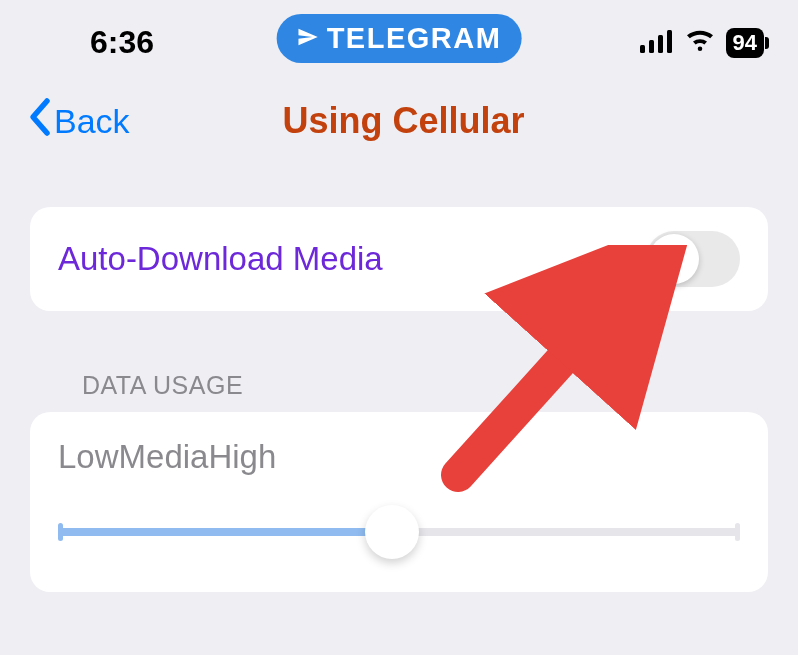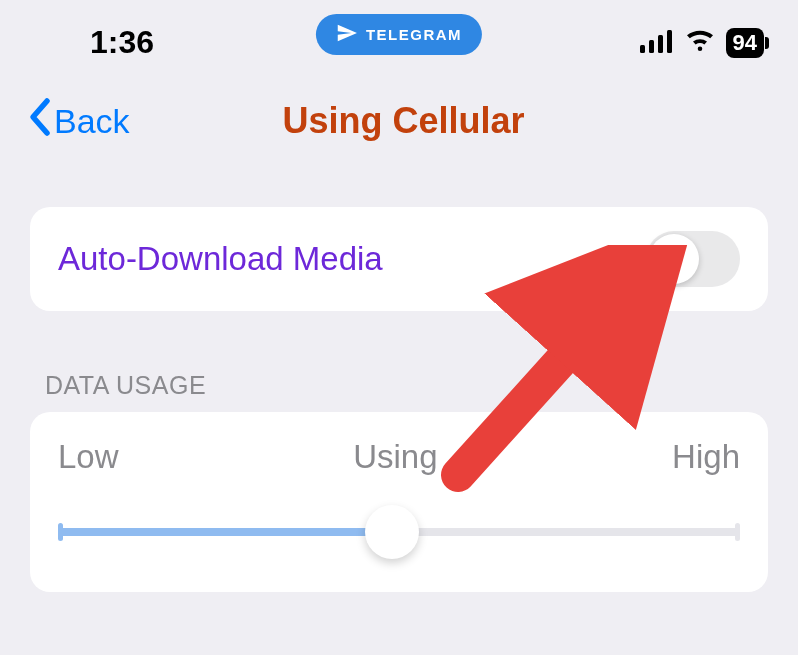--- a/index.html
+++ b/index.html
@@ -30,21 +30,21 @@
       color: #000;
     }
     .app-pill {
       background: #2f87e3;
       color: #fff;
       padding: 8px 20px;
       border-radius: 26px;
       display: flex;
       align-items: center;
       gap: 8px;
-      font-size: 15px;
+      font-size: 29px;
       font-weight: 700;
       letter-spacing: 1.5px;
       position: absolute;
       left: 50%;
       transform: translateX(-50%);
       top: 14px;
     }
     .app-pill svg { width: 22px; height: 22px; fill: #fff; }
     .status-right {
       display: flex;
@@ -132,32 +132,32 @@
       height: 50px;
       background: #fff;
       border-radius: 50%;
       box-shadow: 0 2px 6px rgba(0,0,0,.2);
     }
     
     .section-header {
       color: #8a8a8e;
       font-size: 25px;
       letter-spacing: 0.5px;
-      margin: 60px 45px 12px;
+      margin: 60px 82px 12px;
     }
     
     .slider-card {
       background: #fff;
       border-radius: 20px;
       margin: 0 30px;
       padding: 26px 28px 40px;
     }
     .slider-labels {
       display: flex;
-      justify-content: space-between;
+      justify-content: flex-start;
       font-size: 33px;
       color: #8a8a8e;
       margin-bottom: 36px;
     }
     .slider-track-wrap {
       position: relative;
       height: 40px;
       display: flex;
       align-items: center;
     }
@@ -203,21 +203,21 @@
       position: absolute;
       pointer-events: none;
       left: 418px;
       top: 245px;
     }
   </style>
 </head>
 <body>
 
 <div class="status-bar">
-  <div class="status-time">1:36</div>
+  <div class="status-time">6:36</div>
 
   <div class="app-pill">
     <span>
       <svg viewBox="0 0 24 24">
           <path d="M2 21l21-9L2 3v7l15 2-15 2v7z"></path>
         </svg>
     </span>
     <span>TELEGRAM</span>
   </div>
 
@@ -261,21 +261,21 @@
       <div class="toggle-knob"></div>
     </div>
   </div>
 </div>
 
 <div class="section-header">DATA USAGE</div>
 
 <div class="slider-card">
   <div class="slider-labels">
     <span>Low</span>
-    <span>Using</span>
+    <span>Media</span>
     <span>High</span>
   </div>
   <div class="slider-track-wrap">
     <div class="slider-rail"></div>
     <div class="slider-fill"></div>
     <div class="slider-tick-left"></div>
     <div class="slider-tick-right"></div>
     <div class="slider-thumb"></div>
   </div>
 </div>

